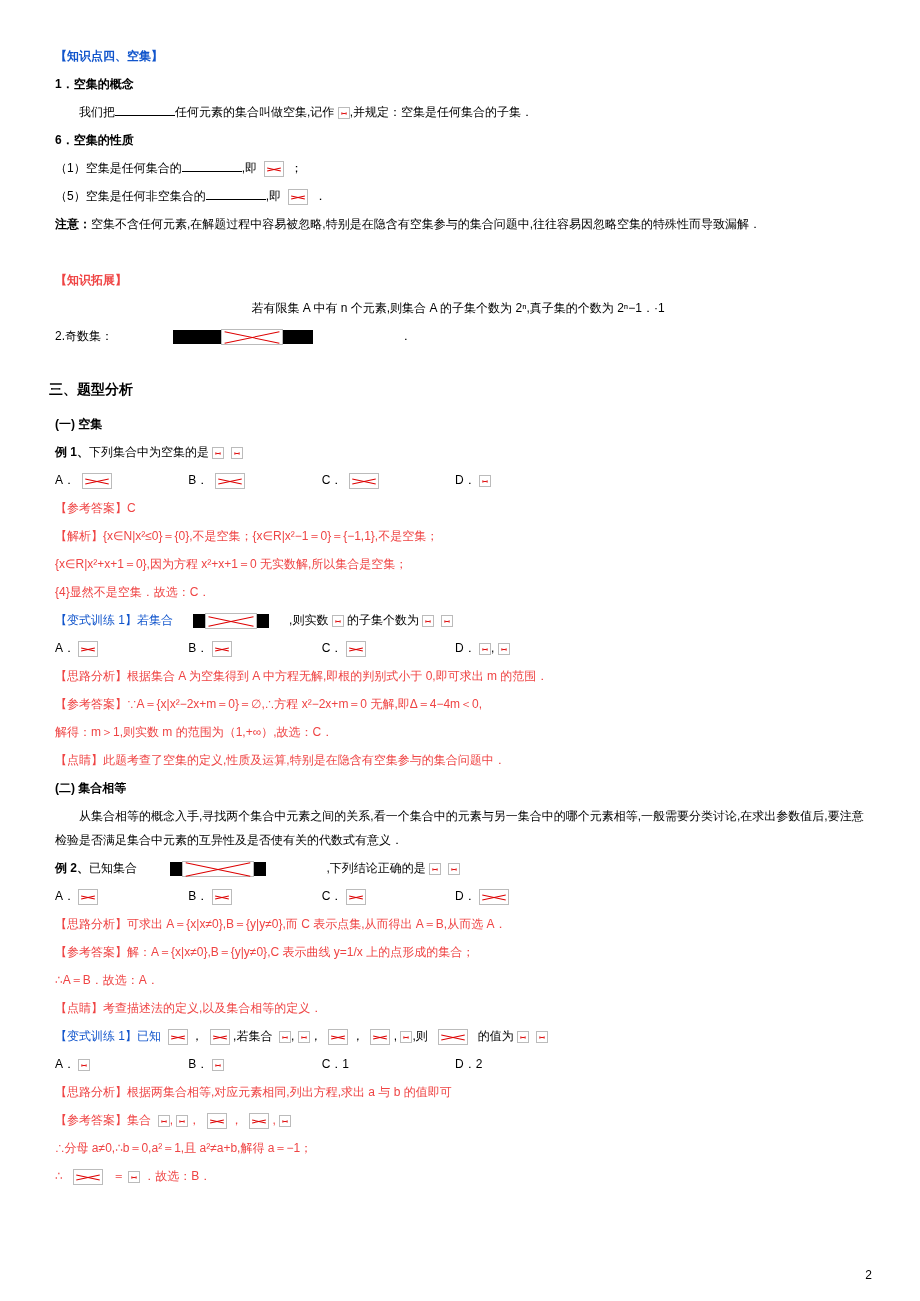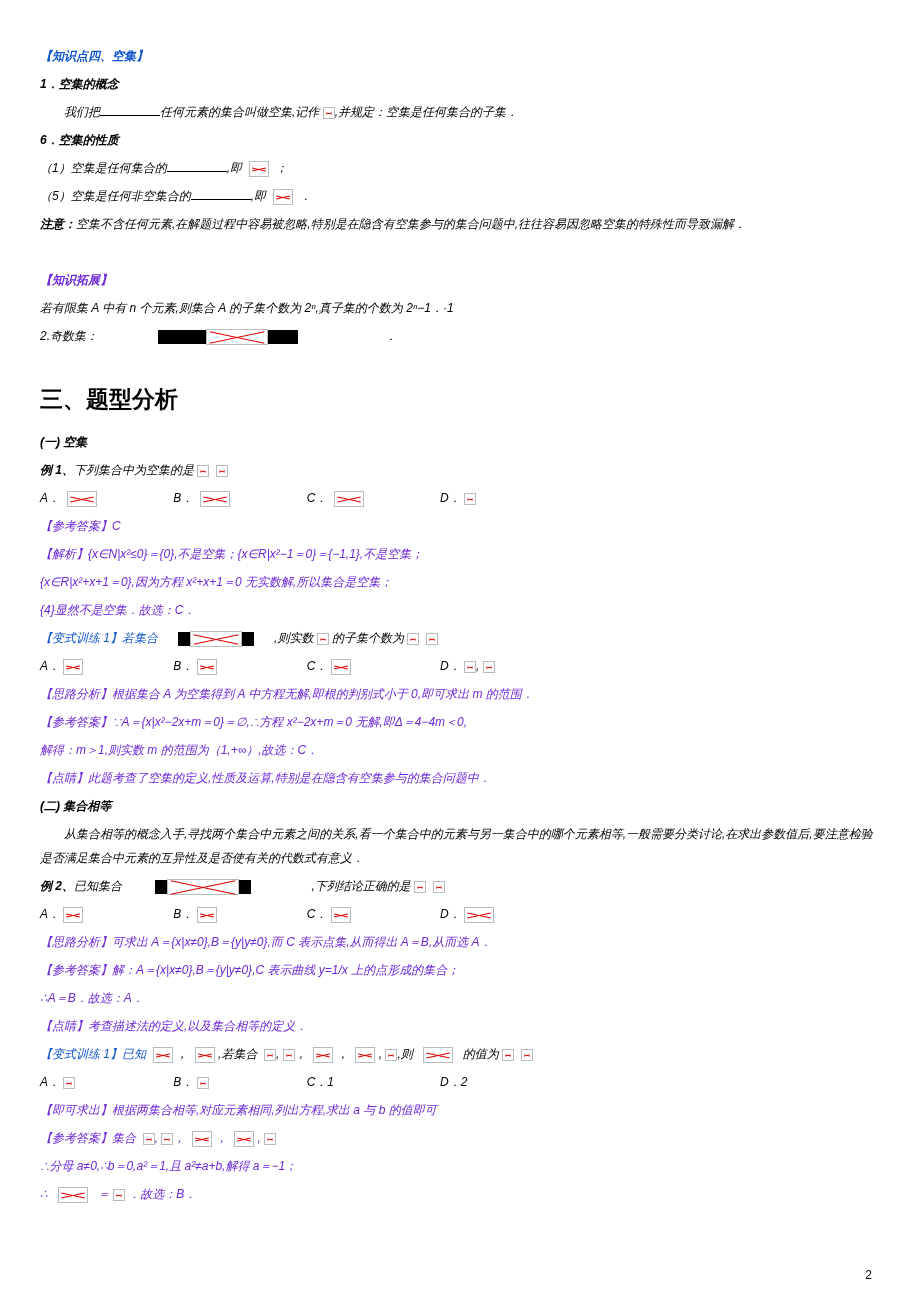--- a/index.html
+++ b/index.html
@@ -6,21 +6,21 @@
     font-family: "SimSun", "Microsoft YaHei", sans-serif;
     font-size: 12px;
     color: #000;
     background: #fff;
     margin: 0;
     padding: 40px 40px 40px 40px;
     line-height: 2;
     width: 840px;
   }
   .blue { color: #1155cc; }
-  .red { color: #6d28d9; }
+  .red { color: #ef4444; }
   .bold { font-weight: bold; }
   .blank { display: inline-block; border-bottom: 1px solid #000; min-width: 60px; height: 1em; vertical-align: baseline; }
   .imgbox {
     display: inline-block;
     border: 1px solid #bbb;
     background: #fff;
     height: 14px;
     width: 18px;
     vertical-align: middle;
     text-align: center;
@@ -45,38 +45,38 @@
   .blackbox {
     display: inline-block;
     background: #000;
     height: 14px;
     vertical-align: middle;
   }
   .blackbox.w1 { width: 48px; }
   .blackbox.w2 { width: 12px; }
   .indent { text-indent: 2em; }
   h2.sec {
-    font-family: Liberation Sans, sans-serif;
-    font-size: 23px;
+    font-family: Liberation Serif, serif;
+    font-size: 14px;
     font-weight: bold;
-    margin: 28px 0 8px 0;
+    margin: 28px 0 8px 9px;
   }
   .choices span.opt {
     display: inline-block;
     min-width: 110px;
     margin-right: 20px;
   }
   .page-num {
     position: fixed;
     right: 48px;
     bottom: 14px;
     font-size: 12px;
     color: #000;
   }
-  p { margin: 4px 0; font-style: italic; }
+  p { margin: 4px 15px; }
 </style>
 </head>
 <body>
 
 
 
 
 <p class="blue bold">【知识点四、空集】</p>
 
 <p class="bold">1．空集的概念</p>
@@ -96,21 +96,21 @@
   &nbsp;<span class="imgbox"></span>&nbsp;
   <span>．</span>
 </p>
 <p>
   <span class="bold">注意：</span><span>空集不含任何元素,在解题过程中容易被忽略,特别是在隐含有空集参与的集合问题中,往往容易因忽略空集的特殊性而导致漏解．</span>
 </p>
 
 <br>
 
 <p class="red bold">【知识拓展】</p>
-<p style="text-align:left;padding-right:4px;">若有限集 A 中有 n 个元素,则集合 A 的子集个数为 2ⁿ,真子集的个数为 2ⁿ−1．·1</p>
+<p style="text-align:center;padding-right:4px;">若有限集 A 中有 n 个元素,则集合 A 的子集个数为 2ⁿ,真子集的个数为 2ⁿ−1．·1</p>
 <p>
   <span>2.奇数集：</span>
   &nbsp;&nbsp;&nbsp;&nbsp;&nbsp;&nbsp;&nbsp;&nbsp;&nbsp;&nbsp;&nbsp;&nbsp;&nbsp;&nbsp;&nbsp;&nbsp;
   <span class="blackbox w1"></span><span class="imgbox wide" style="width:60px;"></span><span class="blackbox w1" style="width:30px;"></span>
   &nbsp;&nbsp;&nbsp;&nbsp;&nbsp;&nbsp;&nbsp;&nbsp;&nbsp;&nbsp;&nbsp;&nbsp;&nbsp;&nbsp;&nbsp;&nbsp;&nbsp;&nbsp;&nbsp;&nbsp;&nbsp;&nbsp;&nbsp;&nbsp;
   <span>．</span>
 </p>
 
 
 <h2 class="sec">三、题型分析</h2>
@@ -187,21 +187,21 @@
   &nbsp;&nbsp;<span class="imgbox med"></span>&nbsp;&nbsp;
   <span>的值为</span>
   <span class="imgbox small"></span>&nbsp;&nbsp;<span class="imgbox small"></span>
 </p>
 <p class="choices">
   <span class="opt"><span>A．</span>&nbsp;<span class="imgbox small"></span></span>
   <span class="opt"><span>B．</span>&nbsp;<span class="imgbox small"></span></span>
   <span class="opt"><span>C．1</span></span>
   <span class="opt"><span>D．2</span></span>
 </p>
-<p class="red">【即可求出】根据两集合相等,对应元素相同,列出方程,求出 a 与 b 的值即可</p>
+<p class="red">【思路分析】根据两集合相等,对应元素相同,列出方程,求出 a 与 b 的值即可</p>
 <p class="red">
   <span>【参考答案】集合</span>
   &nbsp;<span class="imgbox small"></span><span>,</span>
   <span class="imgbox small"></span><span>，</span>
   &nbsp;<span class="imgbox"></span>&nbsp;<span>，</span>
   &nbsp;<span class="imgbox"></span>&nbsp;<span>,</span>
   <span class="imgbox small"></span>
 </p>
 <p class="red">∴分母 a≠0,∴b＝0,a²＝1,且 a²≠a+b,解得 a＝−1；</p>
 <p class="red">

